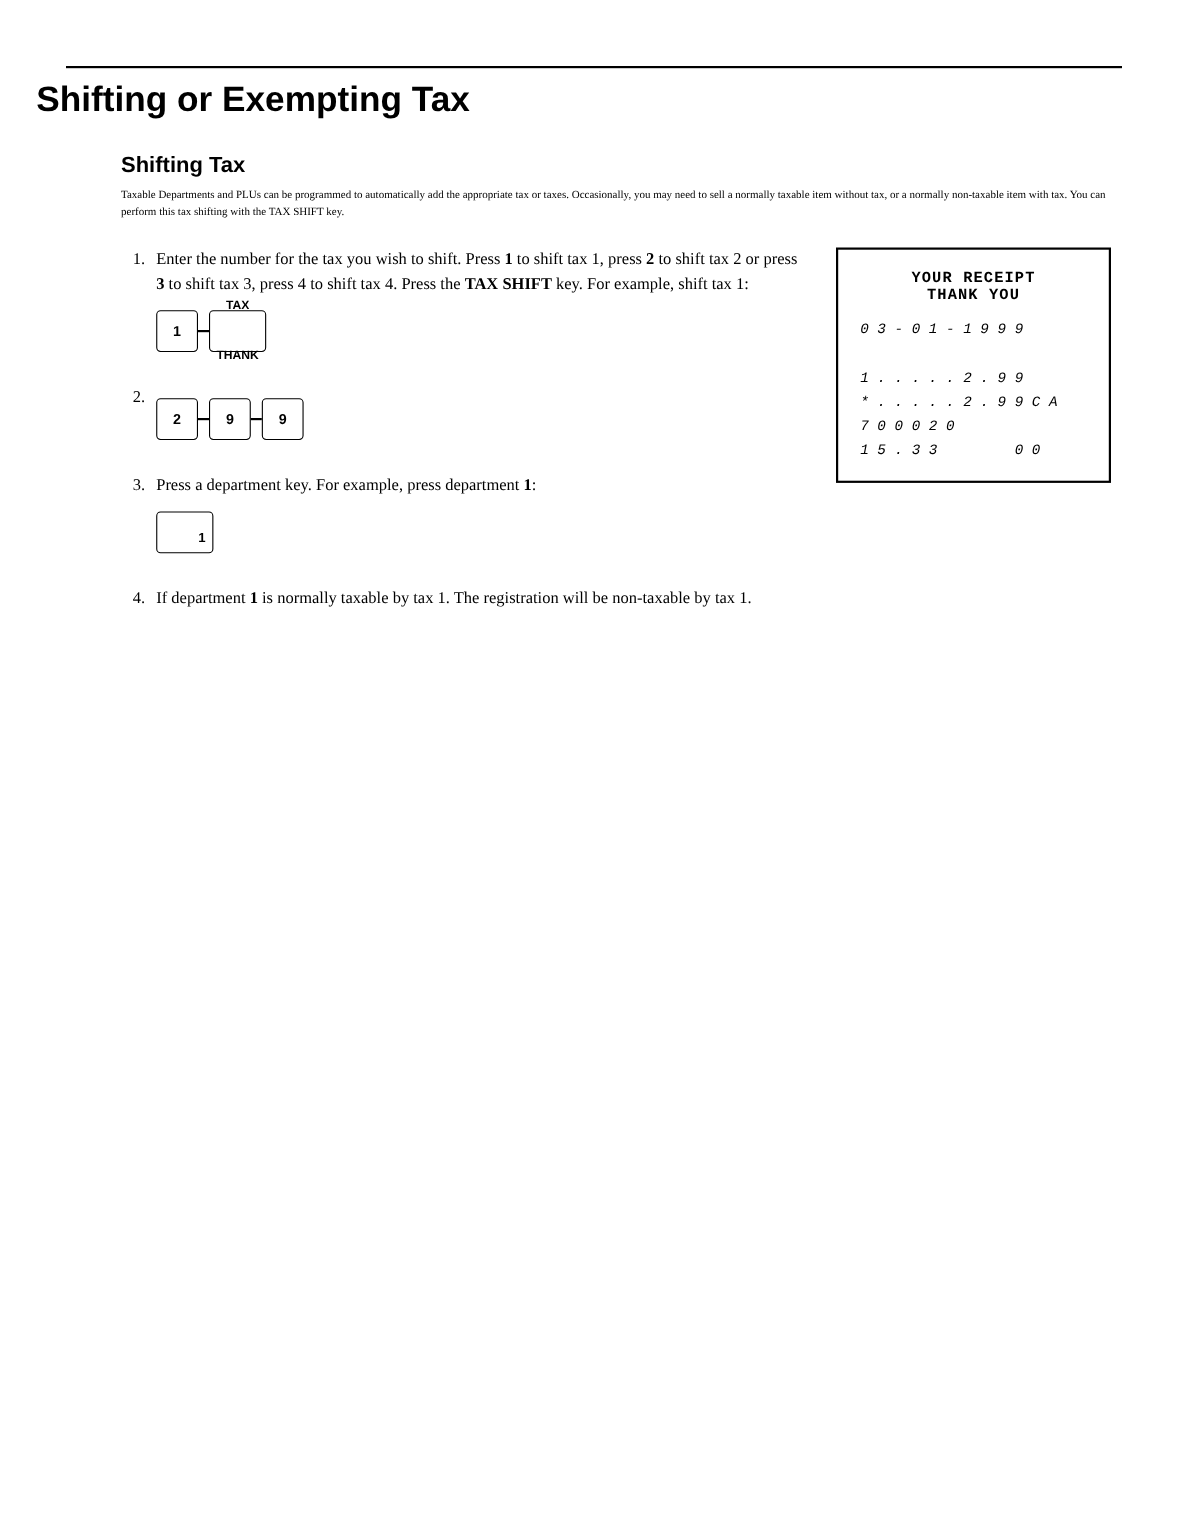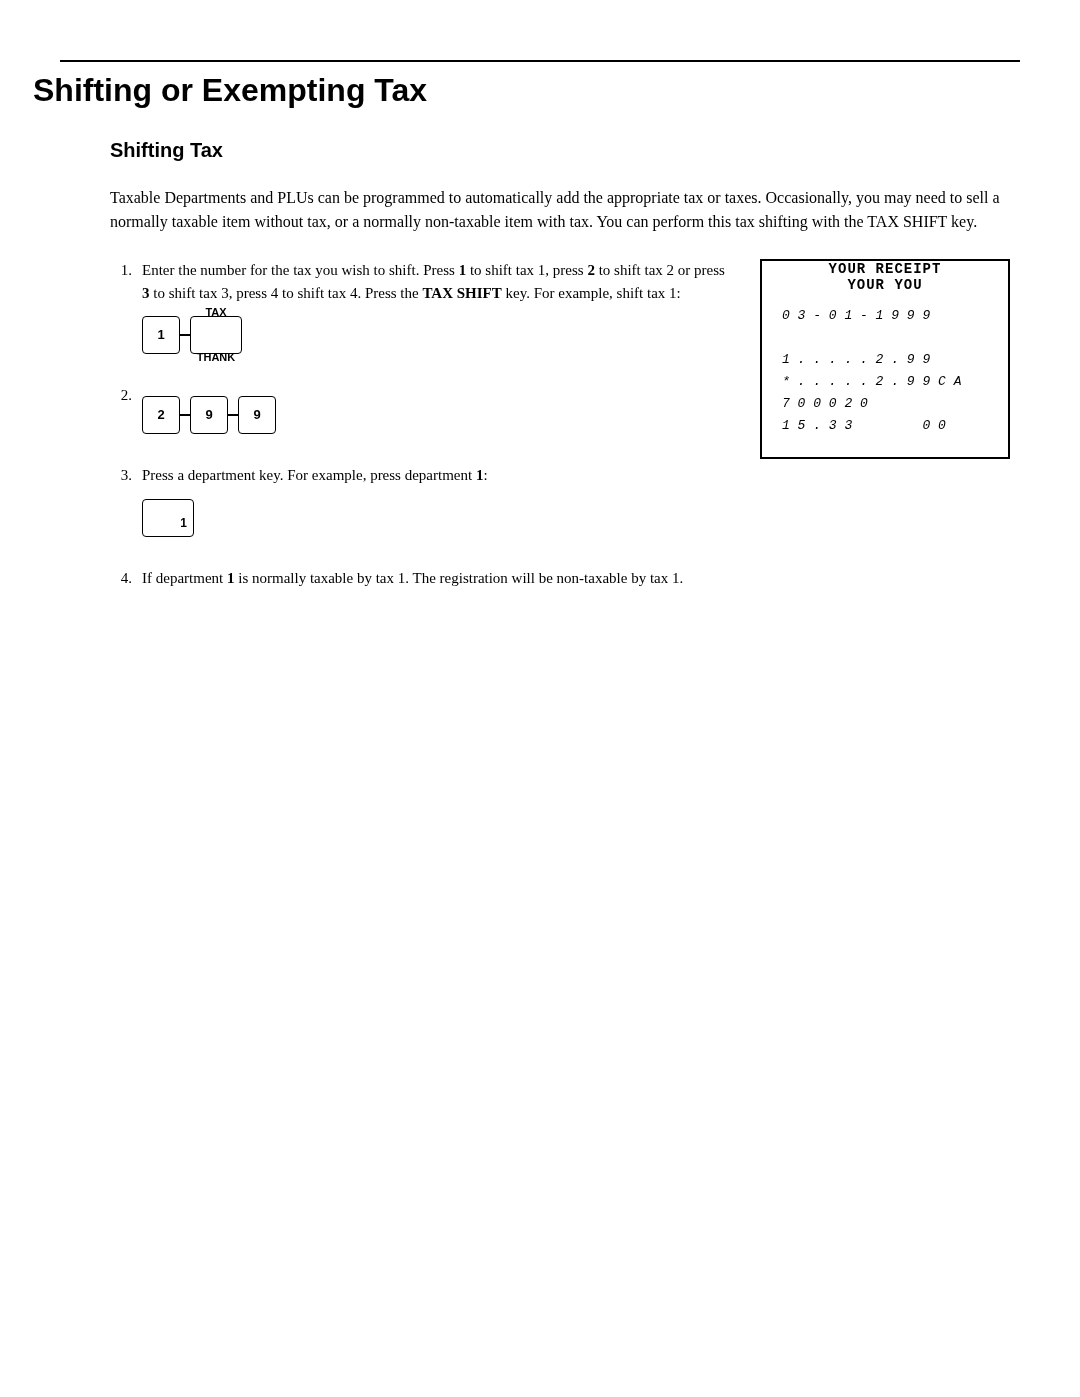--- a/index.html
+++ b/index.html
@@ -37,29 +37,29 @@
       font-size: 32px;
       font-weight: bold;
       margin: 10px 60px 30px 33px;
       font-family: Arial, Helvetica, sans-serif;
     }
 
     
     .section-heading {
       font-size: 20px;
       font-weight: bold;
-      margin: 0 60px 24px 110px;
+      margin: 0 60px 8px 110px;
       font-family: Arial, Helvetica, sans-serif;
     }
 
     
     .body-text {
       margin: 0 60px 25px 110px;
       line-height: 1.5;
-      font-size: 16px;
+      font-size: 10px;
     }
 
     
     .two-col {
       display: flex;
       margin: 0 60px 20px 110px;
       gap: 30px;
     }
 
     .left-col {
@@ -150,21 +150,21 @@
       position: absolute;
       bottom: 4px;
       right: 6px;
       font-size: 12px;
       font-weight: bold;
     }
 
     
     .receipt-box {
       border: 2px solid #000;
-      padding: 0 20px 15px 20px;
+      padding: 18px 20px 15px 20px;
       font-family: "Courier New", Courier, monospace;
       font-size: 13px;
       background: #fff;
       min-height: 200px;
       width: 250px;
     }
 
     .receipt-header {
       text-align: center;
       font-size: 14px;
@@ -256,21 +256,21 @@
           </div>
         </li>
 
       </ol>
     </div>
 
     <div class="right-col">
       <div class="receipt-box">
         <div class="receipt-header">
           <div>YOUR RECEIPT</div>
-          <div>YOUR YOU</div>
+          <div>THANK YOU</div>
         </div>
         <div class="receipt-line">0 3 - 0 1 - 1 9 9 9</div>
         <div class="receipt-line">&nbsp;</div>
         <div class="receipt-line">1 . . . . . 2 . 9 9</div>
         <div class="receipt-line">* . . . . . 2 . 9 9 C A</div>
         <div class="receipt-line">7 0 0 0 2 0</div>
         <div class="receipt-line">1 5 . 3 3&nbsp;&nbsp;&nbsp;&nbsp;&nbsp;&nbsp;&nbsp;&nbsp;&nbsp;0 0</div>
       </div>
     </div>
 

